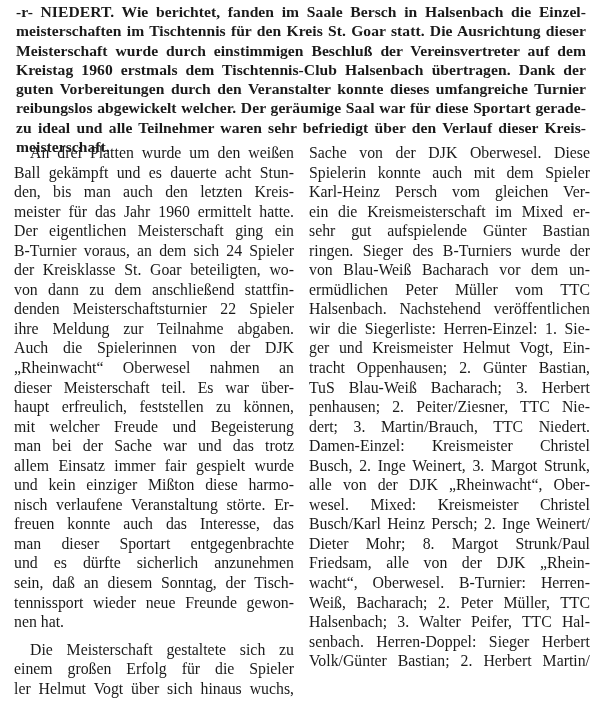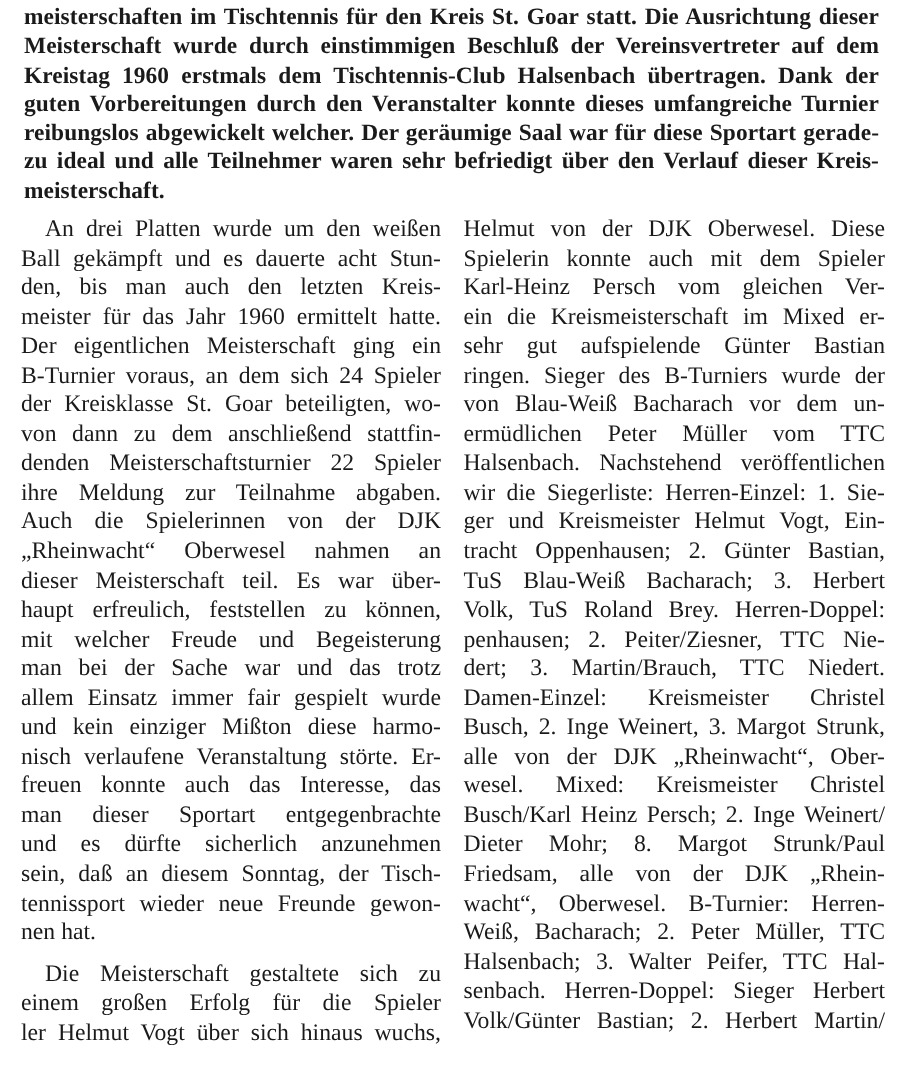--- a/index.html
+++ b/index.html
@@ -30,20 +30,21 @@
   .line { display: block; white-space: nowrap; text-align: justify; text-align-last: justify; overflow: hidden; }
   .line.last { text-align-last: left; }
   .indent { padding-left: 16px; }
   .gap { height: 8px; }
   .spaced { letter-spacing: 3.2px; }
 </style>
 </head>
 <body>
 
 <div class="lead" id="lead">
+    <span class="line">-r- NIEDERT. Wie berichtet, fanden im Saale Bersch in Halsenbach die Einzel-</span>
     <span class="line">meisterschaften im Tischtennis für den Kreis St. Goar statt. Die Ausrichtung dieser</span>
     <span class="line">Meisterschaft wurde durch einstimmigen Beschluß der Vereinsvertreter auf dem</span>
     <span class="line">Kreistag 1960 erstmals dem Tischtennis-Club Halsenbach übertragen. Dank der</span>
     <span class="line">guten Vorbereitungen durch den Veranstalter konnte dieses umfangreiche Turnier</span>
     <span class="line">reibungslos abgewickelt welcher. Der geräumige Saal war für diese Sportart gerade-</span>
     <span class="line">zu ideal und alle Teilnehmer waren sehr befriedigt über den Verlauf dieser Kreis-</span>
     <span class="line last">meisterschaft.</span>
   </div>
 
 <div class="col left" id="leftcol">
@@ -76,34 +77,33 @@
     </div>
     <div class="gap"></div>
     <div>
       <span class="line indent">Die Meisterschaft gestaltete sich zu</span>
       <span class="line">einem großen Erfolg für die Spieler</span>
       <span class="line">ler Helmut Vogt über sich hinaus wuchs,</span>
     </div>
   </div>
 
 <div class="col right" id="rightcol">
-    <span class="line">Helmut von der DJK Oberwesel. Diese</span>
+    <span class="line">Sache von der DJK Oberwesel. Diese</span>
     <span class="line">Spielerin konnte auch mit dem Spieler</span>
     <span class="line">Karl-Heinz Persch vom gleichen Ver-</span>
     <span class="line">ein die Kreismeisterschaft im Mixed er-</span>
     <span class="line">sehr gut aufspielende Günter Bastian</span>
     <span class="line">ringen. Sieger des B-Turniers wurde der</span>
     <span class="line">von Blau-Weiß Bacharach vor dem un-</span>
     <span class="line">ermüdlichen Peter Müller vom TTC</span>
     <span class="line">Halsenbach. Nachstehend veröffentlichen</span>
     <span class="line">wir die Siegerliste: Herren-Einzel: 1. Sie-</span>
     <span class="line">ger und Kreismeister Helmut Vogt, Ein-</span>
     <span class="line">tracht Oppenhausen; 2. Günter Bastian,</span>
     <span class="line">TuS Blau-Weiß Bacharach; 3. Herbert</span>
-    <span class="line">Volk, TuS Roland Brey. Herren-Doppel:</span>
     <span class="line">penhausen; 2. Peiter/Ziesner, TTC Nie-</span>
     <span class="line">dert; 3. Martin/Brauch, TTC Niedert.</span>
     <span class="line">Damen-Einzel: Kreismeister Christel</span>
     <span class="line">Busch, 2. Inge Weinert, 3. Margot Strunk,</span>
     <span class="line">alle von der DJK „Rheinwacht“, Ober-</span>
     <span class="line">wesel. Mixed: Kreismeister Christel</span>
     <span class="line">Busch/Karl Heinz Persch; 2. Inge Weinert/</span>
     <span class="line">Dieter Mohr; 8. Margot Strunk/Paul</span>
     <span class="line">Friedsam, alle von der DJK „Rhein-</span>
     <span class="line">wacht“, Oberwesel. B-Turnier: Herren-</span>

